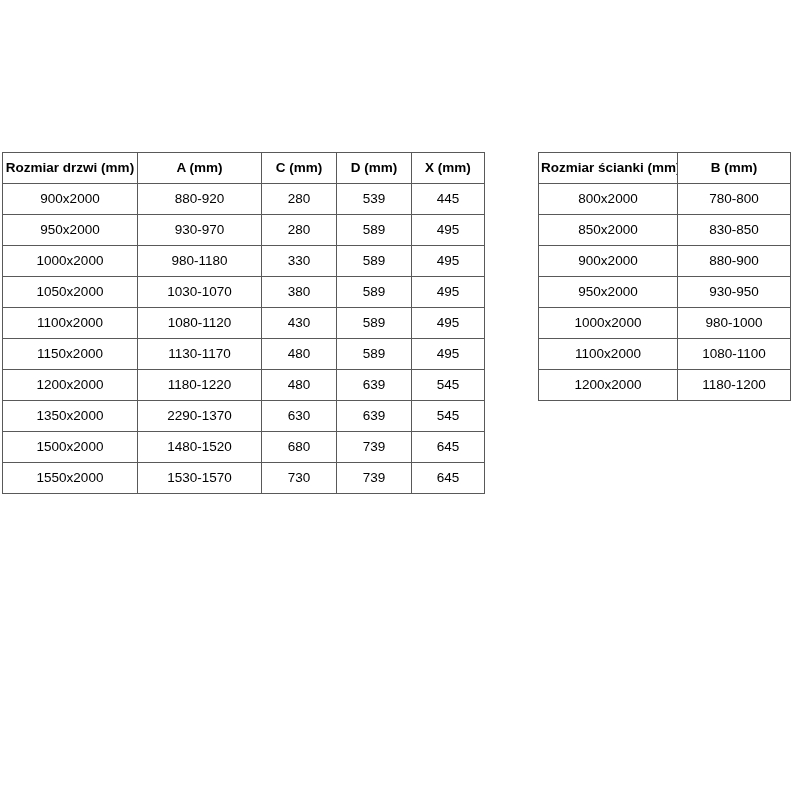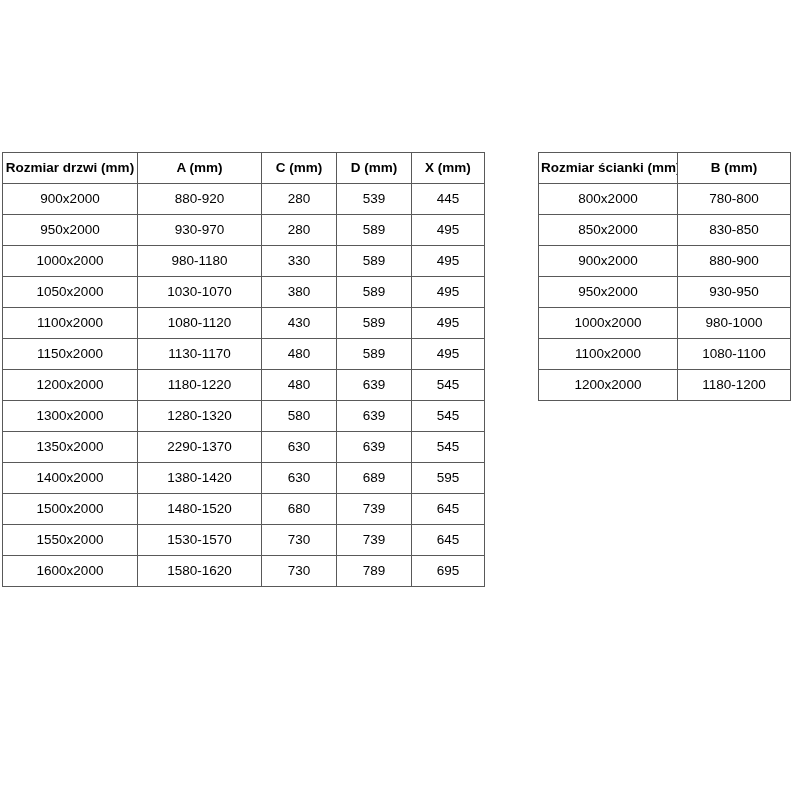--- a/index.html
+++ b/index.html
@@ -105,60 +105,39 @@
           <td>495</td>
         </tr>
         <tr>
           <td>1200x2000</td>
           <td>1180-1220</td>
           <td>480</td>
           <td>639</td>
           <td>545</td>
         </tr>
         <tr>
-          <td>1300x2000</td>
-          <td>1280-1320</td>
-          <td>580</td>
-          <td>639</td>
-          <td>545</td>
-        </tr>
-        <tr>
           <td>1350x2000</td>
           <td>2290-1370</td>
           <td>630</td>
           <td>639</td>
           <td>545</td>
-        </tr>
-        <tr>
-          <td>1400x2000</td>
-          <td>1380-1420</td>
-          <td>630</td>
-          <td>689</td>
-          <td>595</td>
         </tr>
         <tr>
           <td>1500x2000</td>
           <td>1480-1520</td>
           <td>680</td>
           <td>739</td>
           <td>645</td>
         </tr>
         <tr>
           <td>1550x2000</td>
           <td>1530-1570</td>
           <td>730</td>
           <td>739</td>
           <td>645</td>
-        </tr>
-        <tr>
-          <td>1600x2000</td>
-          <td>1580-1620</td>
-          <td>730</td>
-          <td>789</td>
-          <td>695</td>
         </tr>
       </tbody>
   </table>
 
   <table id="wall-table" class="dims-table">
     <colgroup>
       <col style="width:139px">
       <col style="width:113px">
     </colgroup>
     <thead>

